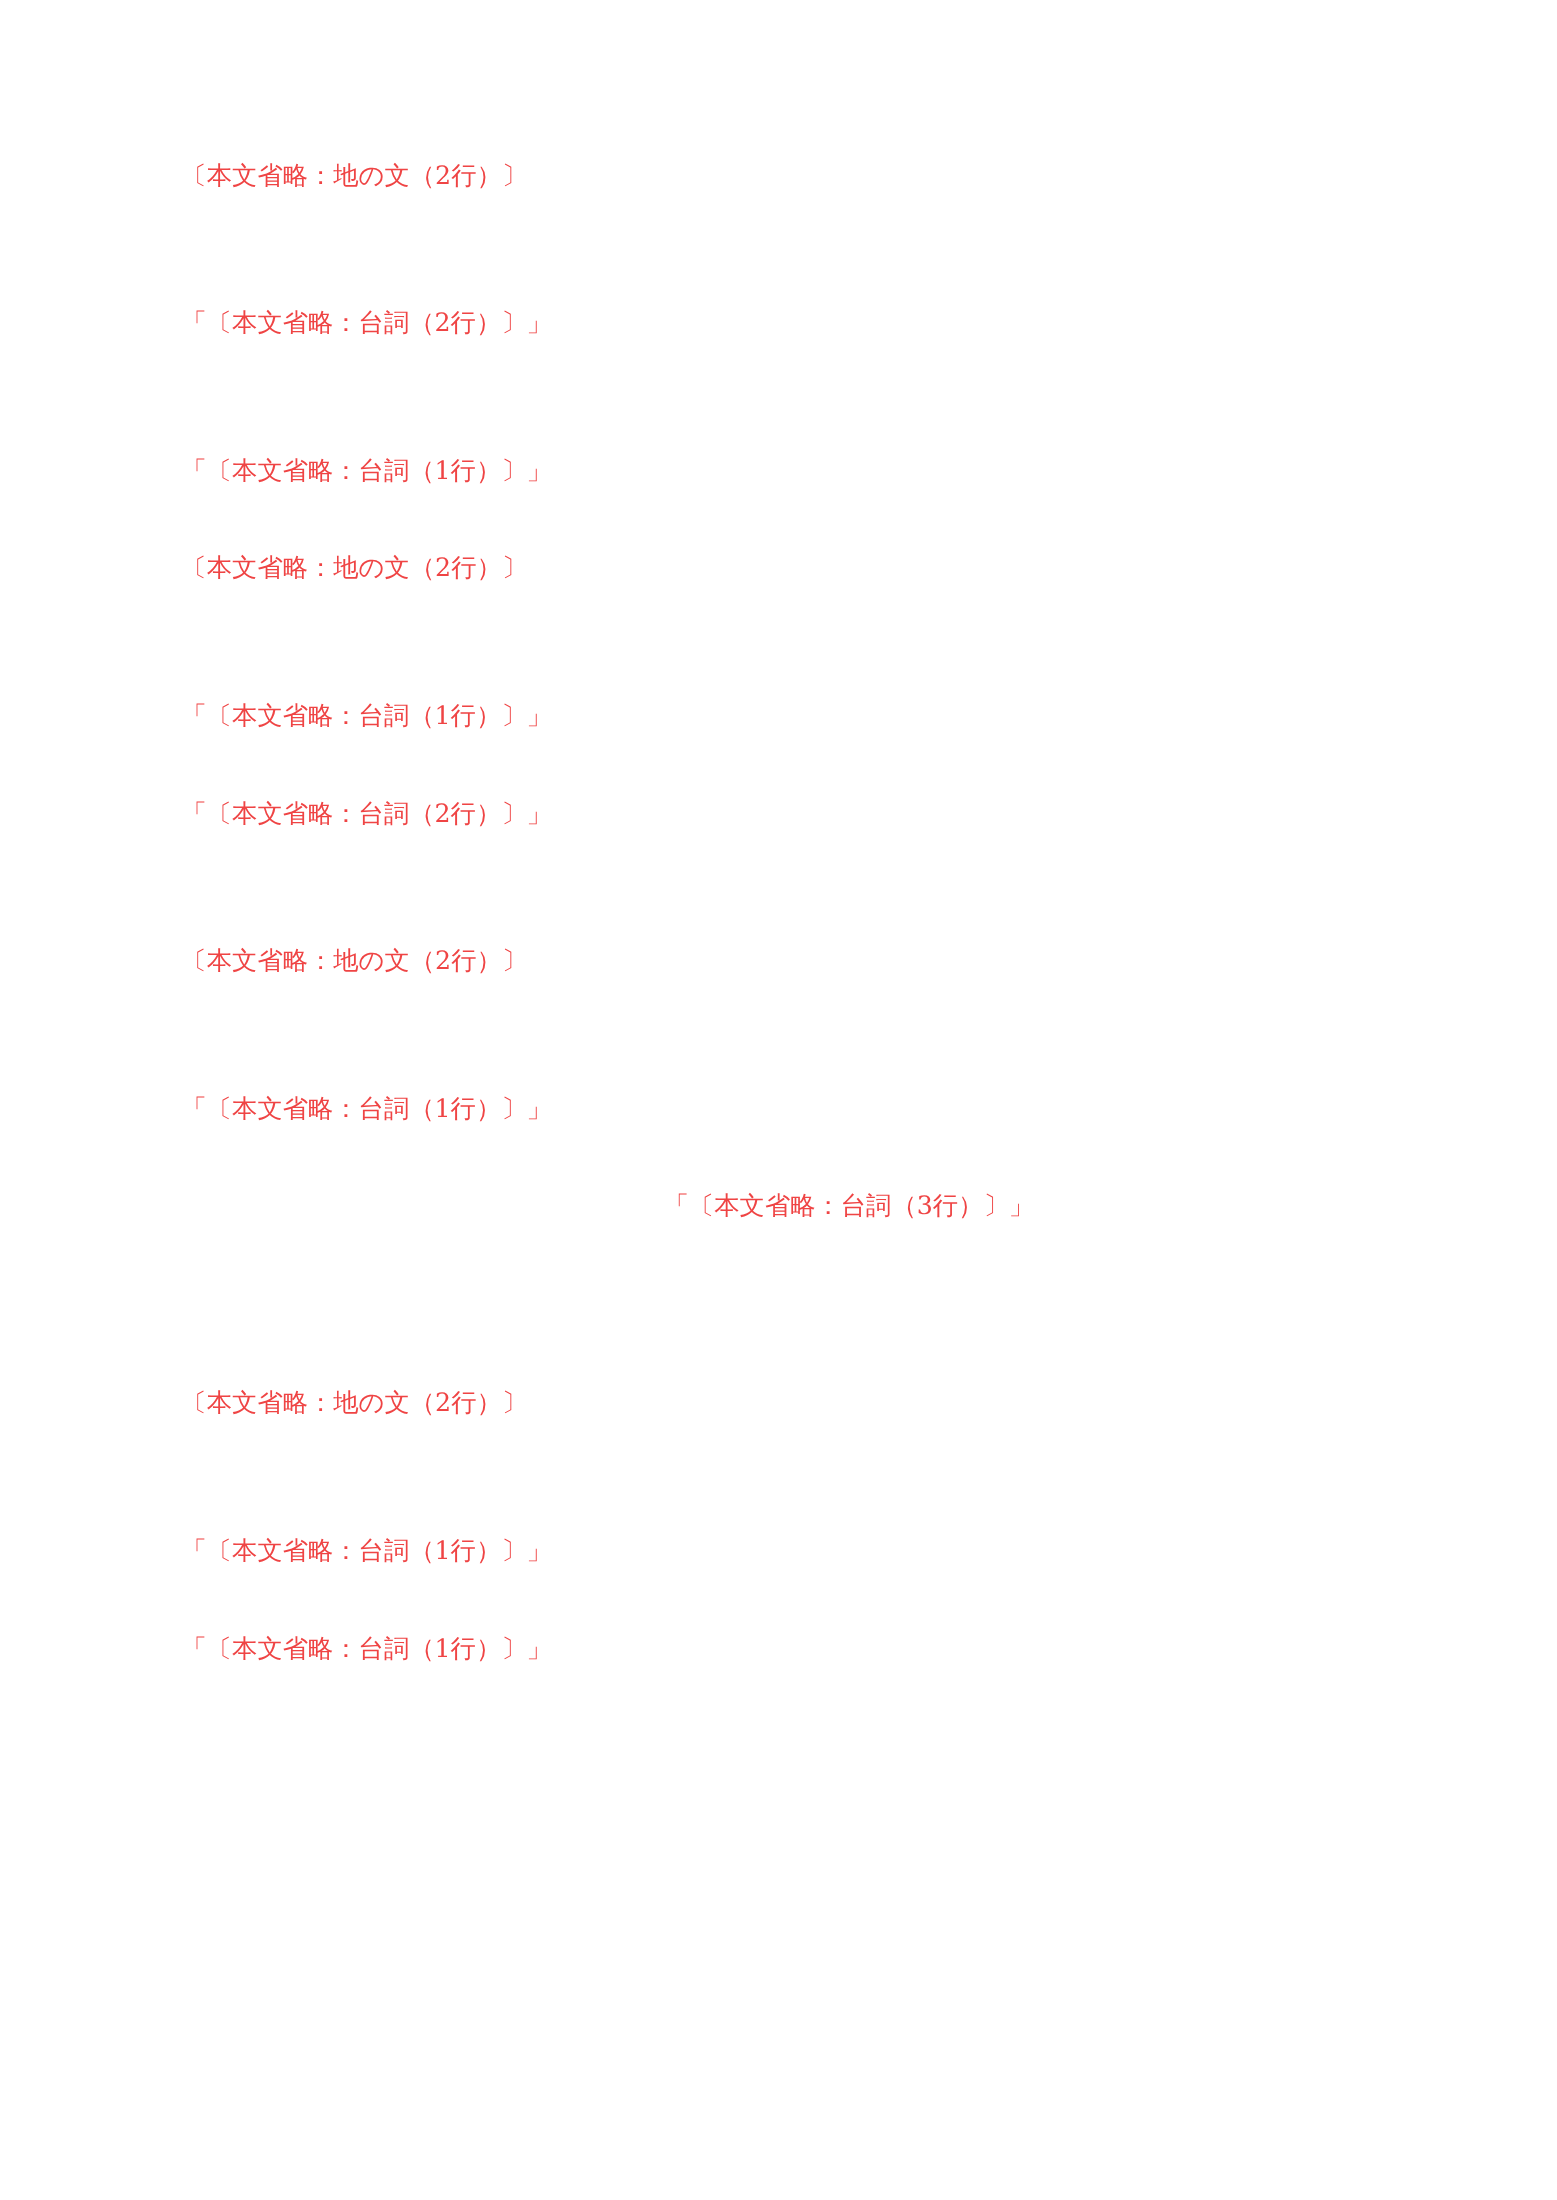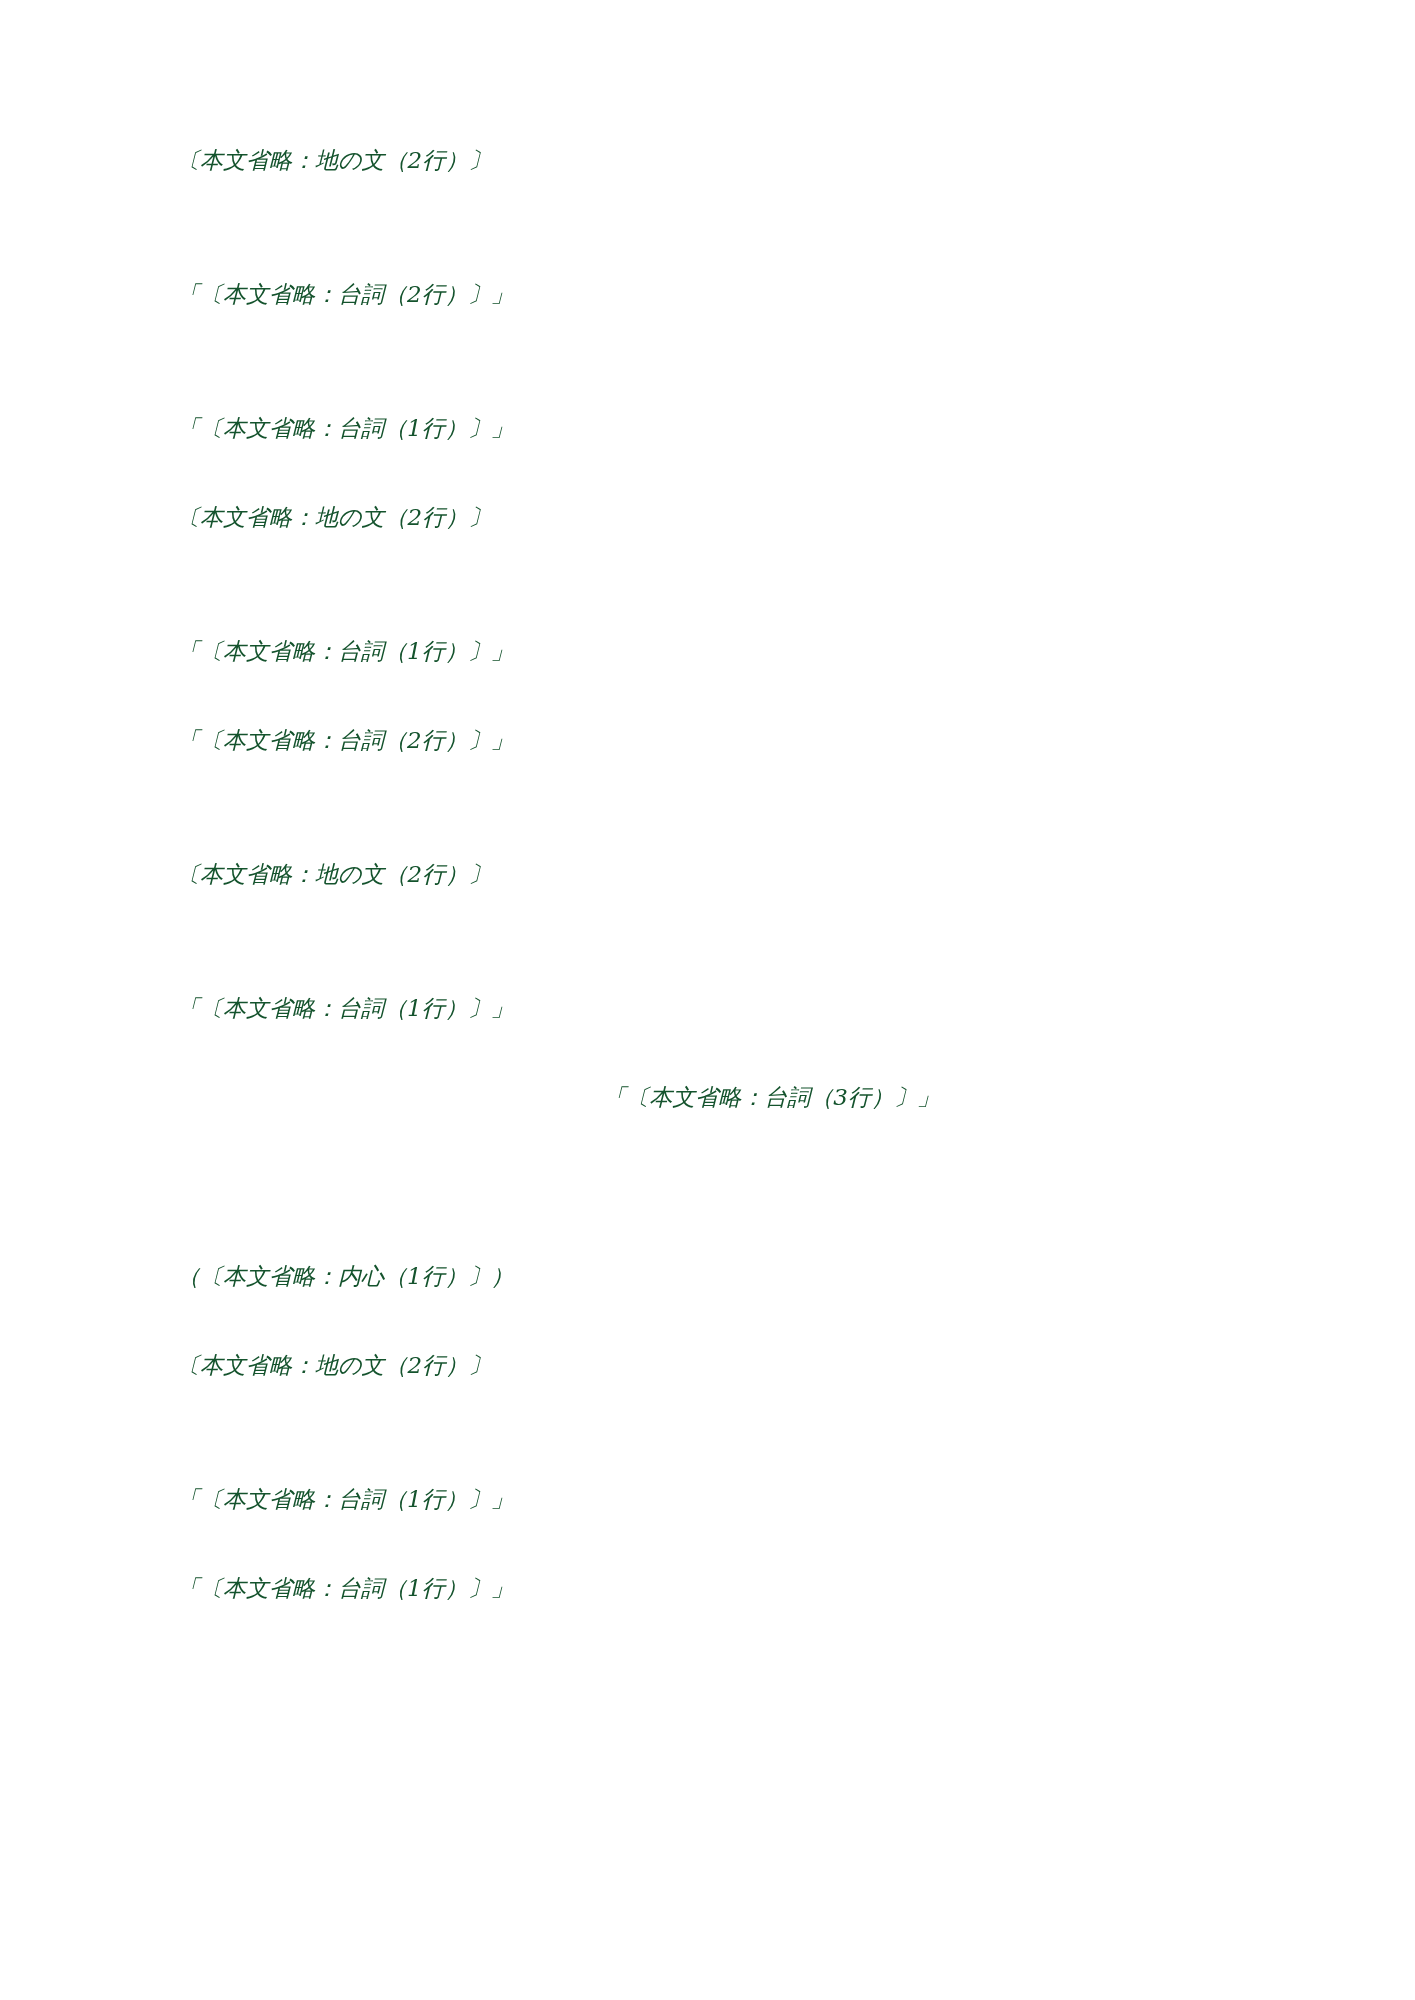--- a/index.html
+++ b/index.html
@@ -23,37 +23,34 @@
     font-size: 23px;
     line-height: 1.95;
     color: #222222;
   }
   .para {
     margin: 0 0 44px 0;
     white-space: pre-wrap;
     word-break: break-all;
   }
   .para.redacted {
-    color: #14532d;
-    font-style: italic;
-    margin-left: 12px;
+    color: #ef4444;
   }
 </style>
 </head>
 <body>
 
 <div class="page">
   <div class="text-block" id="text-block">
       <p class="para redacted" style="min-height: 90px;">〔本文省略：地の文（2行）〕</p>
       <p class="para redacted" style="min-height: 90px;">「〔本文省略：台詞（2行）〕」</p>
       <p class="para redacted" style="min-height: 45px;">「〔本文省略：台詞（1行）〕」</p>
       <p class="para redacted" style="min-height: 90px;">〔本文省略：地の文（2行）〕</p>
       <p class="para redacted" style="min-height: 45px;">「〔本文省略：台詞（1行）〕」</p>
       <p class="para redacted" style="min-height: 90px;">「〔本文省略：台詞（2行）〕」</p>
       <p class="para redacted" style="min-height: 90px;">〔本文省略：地の文（2行）〕</p>
       <p class="para redacted" style="min-height: 45px;">「〔本文省略：台詞（1行）〕」</p>
       <p class="para redacted" style="min-height: 135px; text-align: right;">「〔本文省略：台詞（3行）〕」</p>
-      <p class="para redacted" style="min-height: 45px;">（〔本文省略：内心（1行）〕）</p>
       <p class="para redacted" style="min-height: 90px;">〔本文省略：地の文（2行）〕</p>
       <p class="para redacted" style="min-height: 45px;">「〔本文省略：台詞（1行）〕」</p>
       <p class="para redacted" style="min-height: 45px;">「〔本文省略：台詞（1行）〕」</p>
     </div>
 </div>
 
 </body></html>

